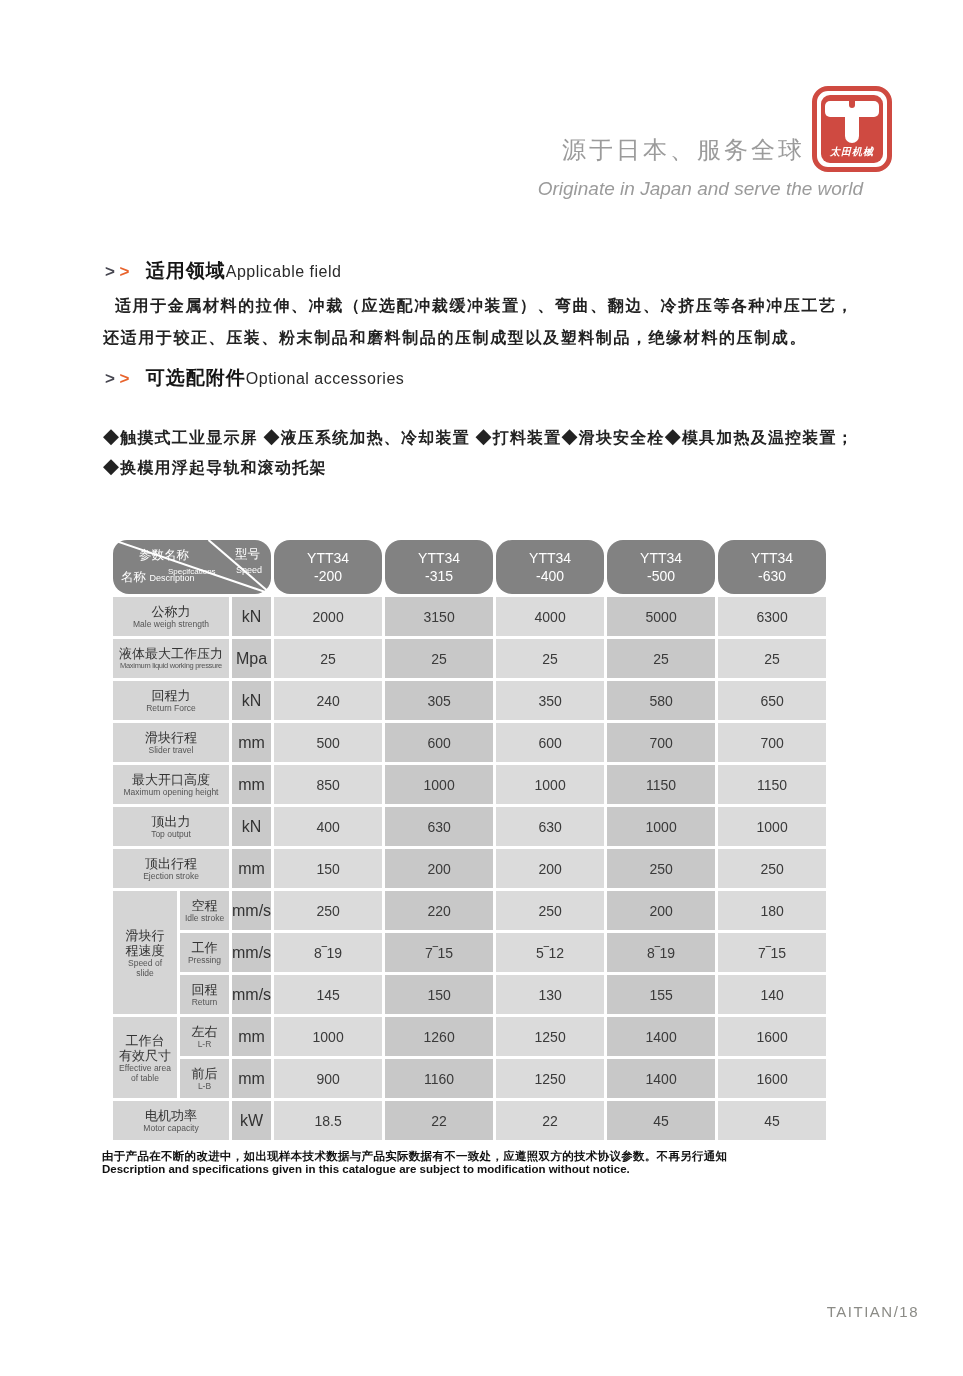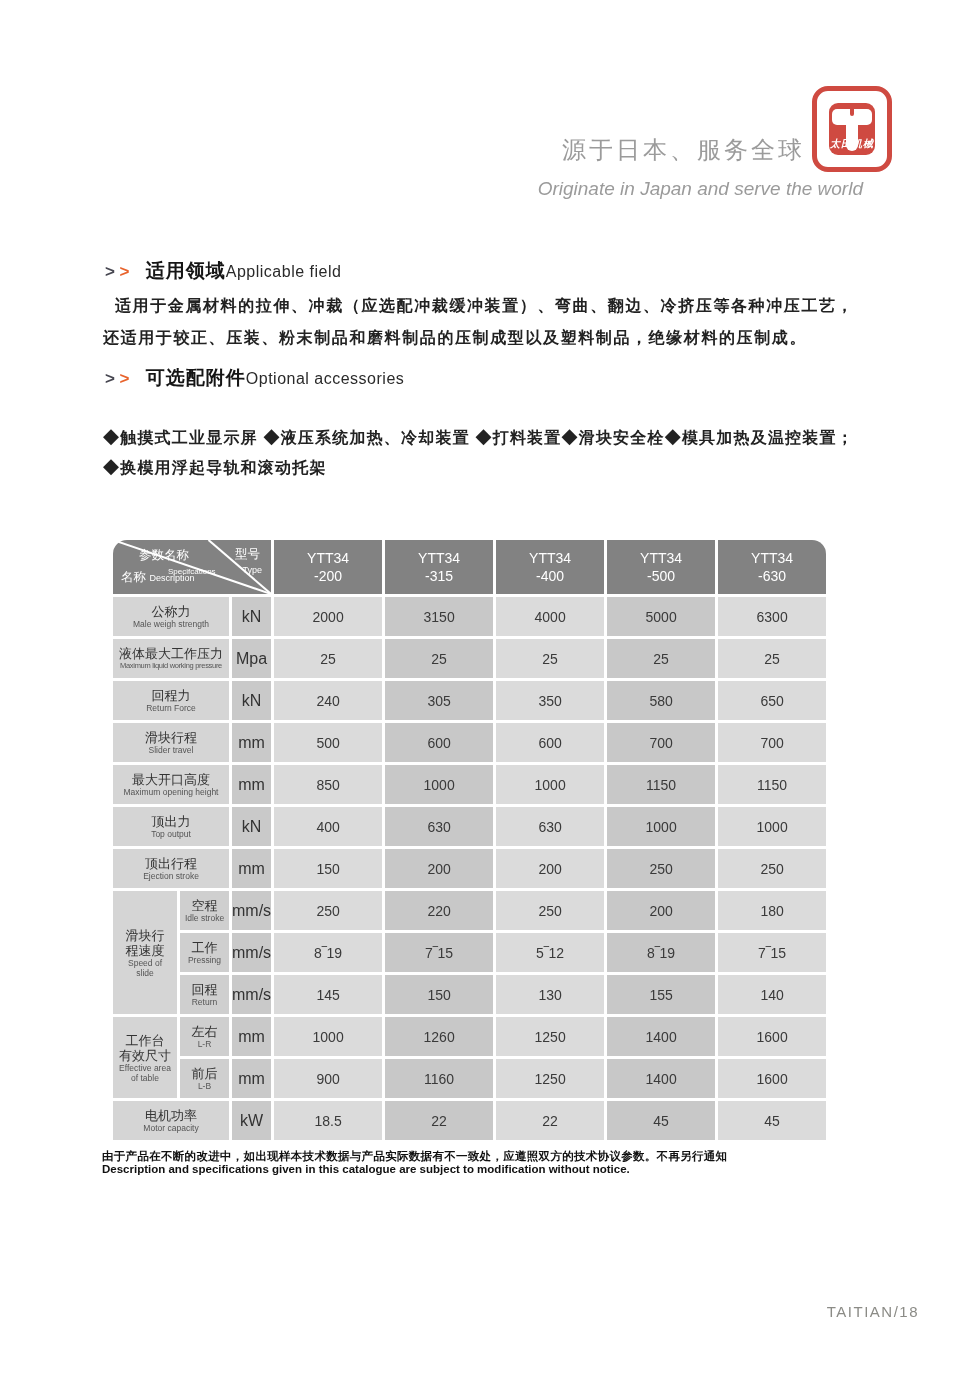--- a/index.html
+++ b/index.html
@@ -5,21 +5,21 @@
   html,body{margin:0;padding:0;background:#e9e9e9;}
   .page{position:relative;width:963px;height:1376px;background:#ffffff;margin:0 auto;
         font-family:"Liberation Sans",sans-serif;overflow:hidden;}
 
   
   .tagline-cn{position:absolute;top:134px;right:158px;font-size:24px;letter-spacing:3px;
               color:#9b9b9b;font-weight:500;white-space:nowrap;}
   .tagline-en{position:absolute;top:178px;right:100px;font-size:19px;font-style:italic;
               color:#9b9b9b;white-space:nowrap;}
   .logo{position:absolute;left:812px;top:86px;width:80px;height:86px;box-sizing:border-box;
-        border:5px solid #cf4a41;border-radius:16px;background:#fff;padding:12px;}
+        border:5px solid #cf4a41;border-radius:16px;background:#fff;padding:4px;}
   .logo-inner{width:100%;height:100%;background:#cf4a41;border-radius:9px;position:relative;overflow:hidden;}
   .logo-t-bar{position:absolute;left:7%;top:6px;width:86%;height:16px;background:#fff;border-radius:5px;}
   .logo-t-stem{position:absolute;left:38%;top:8px;width:24%;height:40px;background:#fff;border-radius:0 0 7px 7px;}
   .logo-notch{position:absolute;left:45%;top:4px;width:10%;height:9px;background:#cf4a41;border-radius:0 0 5px 5px;}
   .logo-text{position:absolute;left:0;right:0;bottom:4px;text-align:center;color:#fff;
              font-size:10px;font-weight:700;letter-spacing:1px;font-style:italic;}
 
   
   .sec-head{position:absolute;left:105px;white-space:nowrap;color:#111;}
   .sec-head .ch{font-weight:800;font-size:17px;}
@@ -31,21 +31,21 @@
 
   .para{position:absolute;font-size:16px;font-weight:700;color:#222;
         letter-spacing:1.6px;white-space:nowrap;}
   .bullet{position:absolute;left:103px;font-size:16px;font-weight:700;color:#222;
           letter-spacing:1.2px;white-space:nowrap;}
 
   
   .ptable{position:absolute;left:110px;top:537px;border-collapse:separate;border-spacing:3px;
           table-layout:fixed;}
   .ptable th{background:#828282;color:#fff;font-weight:500;height:54px;padding:0;
-             font-size:14px;line-height:18px;vertical-align:middle;text-align:center;}
+             font-size:14px;line-height:18px;vertical-align:middle;text-align:center;border-radius:16px;}
   .ptable th.corner{border-top-left-radius:14px;position:relative;}
   .ptable th.last{border-top-right-radius:14px;}
   .ptable td{height:39px;text-align:center;vertical-align:middle;padding:0;overflow:hidden;}
   td.lbl,td.glbl{background:#d5d5d5;}
   td.slbl{background:#cfcfcf;}
   td.unit{background:#c9c9c9;font-size:16px;color:#333;margin-left:28px;}
   td.vl{background:#dbdbdb;font-size:14px;color:#3a3a3a;}
   td.vd{background:#c8c8c8;font-size:14px;color:#3a3a3a;}
   .tcn{font-size:13px;color:#333;font-weight:500;line-height:15px;display:block;}
   .ten{font-size:8.5px;color:#555;line-height:10px;display:block;white-space:nowrap;}
@@ -114,21 +114,21 @@
     <tbody>
         <tr>
       <th class="corner" colspan="3">
         <svg class="c-svg" viewBox="0 0 149 54" preserveAspectRatio="none">
           <line x1="0" y1="0" x2="149" y2="54" stroke="#ffffff" stroke-width="2"></line>
           <line x1="90" y1="0" x2="149" y2="54" stroke="#ffffff" stroke-width="2"></line>
         </svg>
         <span class="cspan c-pn">参数名称</span>
         <span class="cspan c-spec">Specifcations</span>
         <span class="cspan c-type-cn">型号</span>
-        <span class="cspan c-type-en">Type</span>
+        <span class="cspan c-type-en">Speed</span>
         <span class="cspan c-desc"><span>名称</span> <small>Description</small></span>
       </th>
       <th>
             <div>YTT34</div>
             <div>-200</div>
           </th>
       <th>
             <div>YTT34</div>
             <div>-315</div>
           </th>

